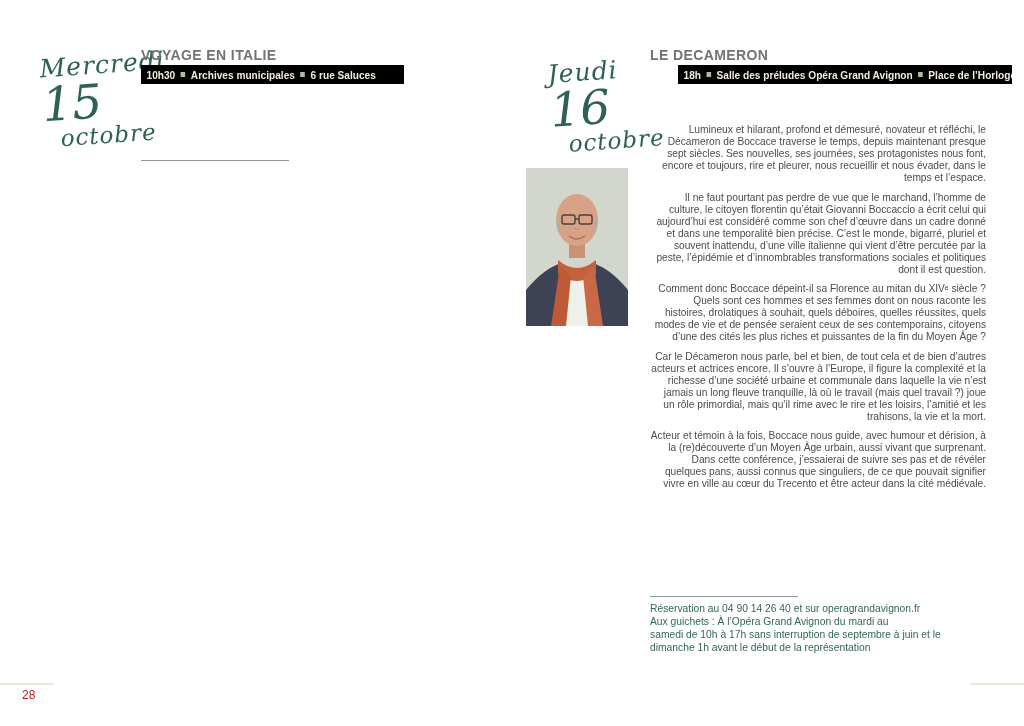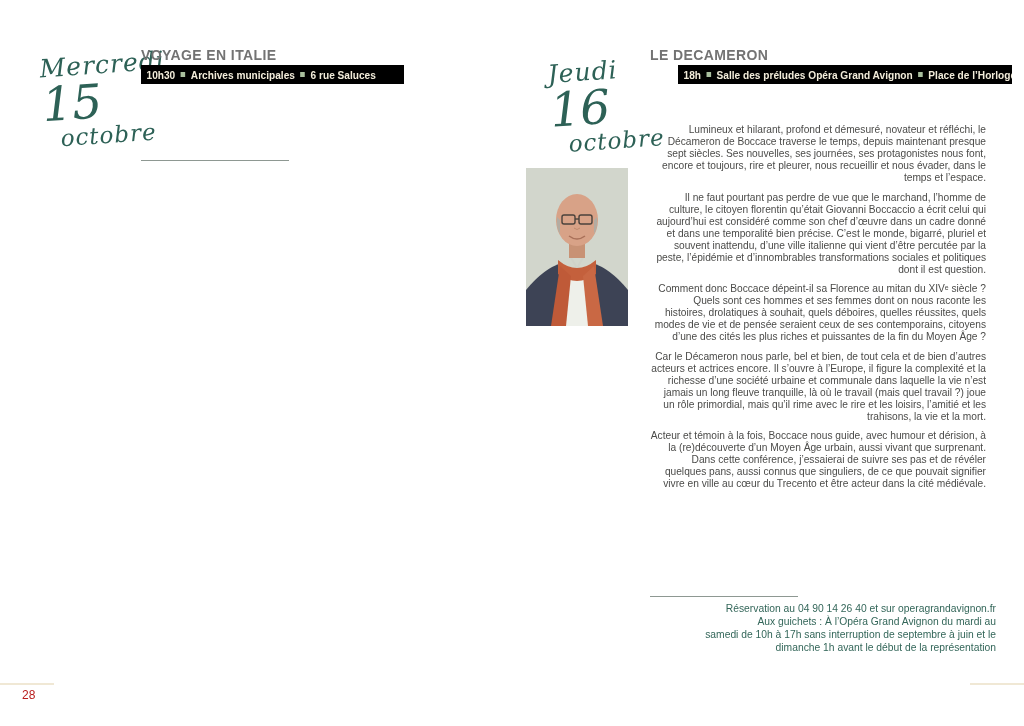--- a/index.html
+++ b/index.html
@@ -27,21 +27,21 @@
     color:#f2ecda; font-weight:bold; font-size:11px; white-space:nowrap;
   }
   .sq { width:5px; height:5px; background:#a9bf9e; flex:none; }
 
   .body-text { position:absolute; color:#4b4b49; font-size:10.3px; line-height:12.5px; white-space:pre-line; }
 
   .divider { position:absolute; width:148px; height:0; border-top:1px solid #8e9892; }
 
   .booking { position:absolute; color:#336659; font-size:10.3px; line-height:13px; }
   .booking p { margin:0 0 7px 0; white-space:pre-line; }
-  .booking.tight p { margin:0;text-align:right; }
+  .booking.tight p { margin:0; }
 
   .subtitle { position:absolute; font-weight:bold; color:#3d3d3b; font-size:10.4px; line-height:12px; }
 
   .paras { position:absolute; color:#4b4b49; font-size:10.2px; line-height:12px;text-align:right; }
   .paras p { margin:0 0 7.5px 0; }
 
   .pagenum { position:absolute; color:#b91c1c; font-size:12px; }
   .corner-line { position:absolute; height:2px; background:#f0e8d5; }
 
   .photo { position:absolute; left:526px; top:168px; width:102px; height:158px; }

